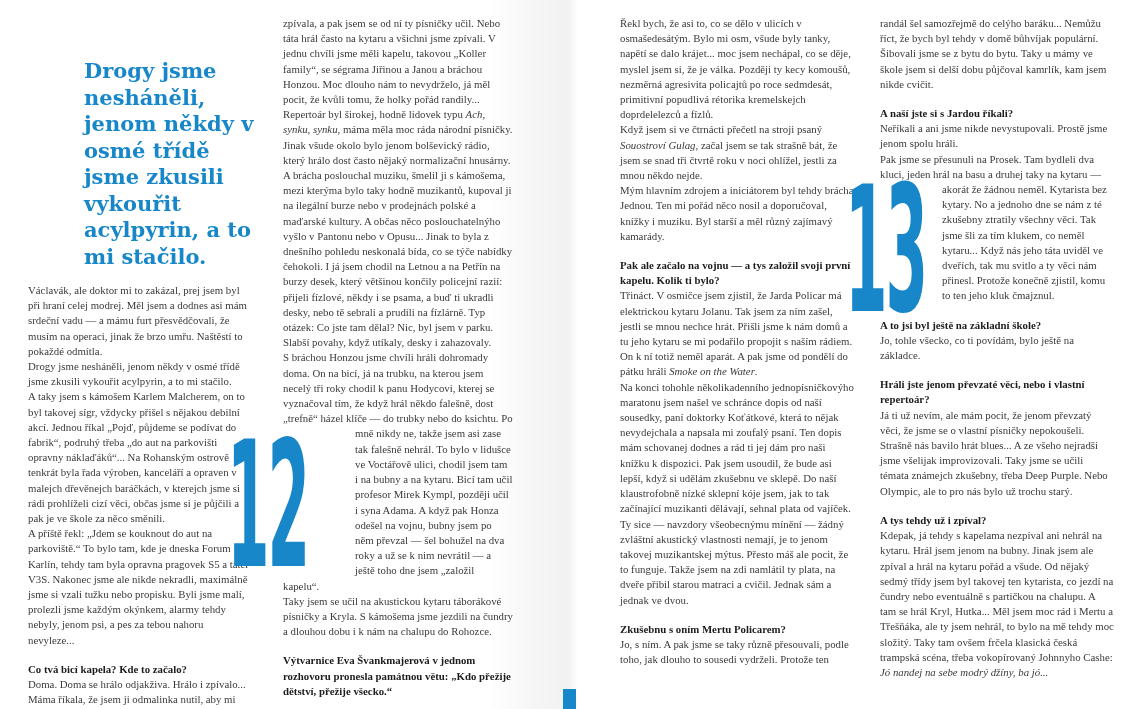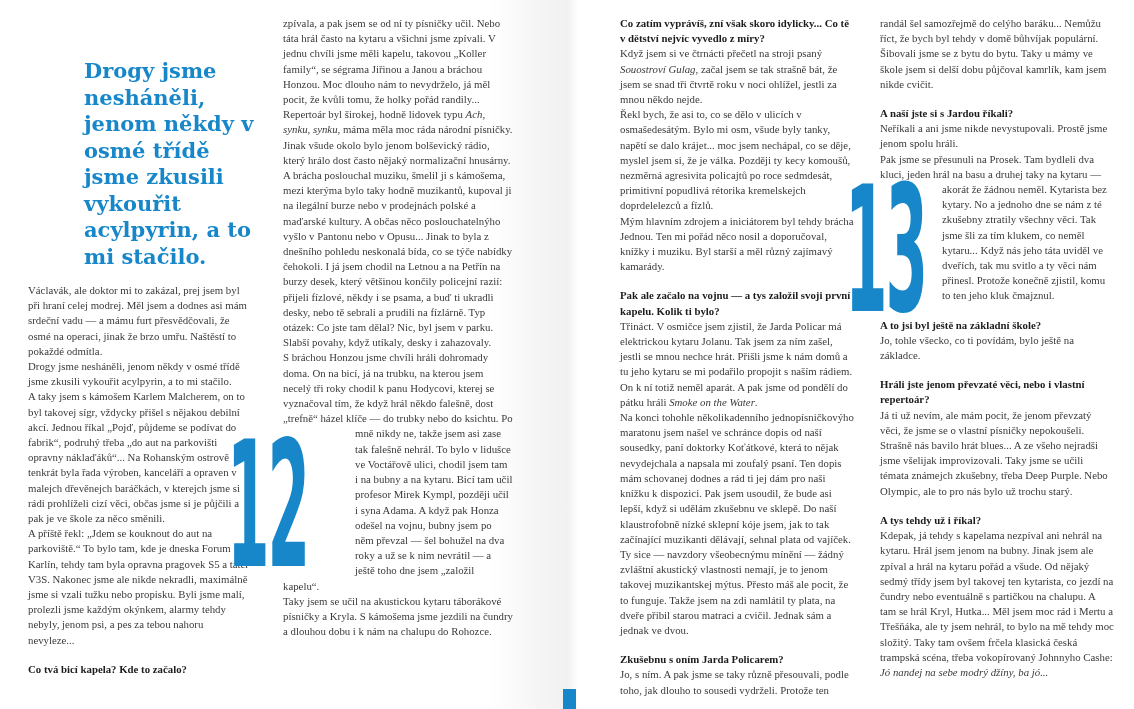--- a/index.html
+++ b/index.html
@@ -52,55 +52,56 @@
 </head>
 <body>
 
 <div class="spread">
 
   <div class="spine"></div>
 
   <div class="pullquote">Drogy jsme nesháněli, jenom někdy v osmé třídě jsme zkusili vykouřit acylpyrin, a to mi stačilo.</div>
 
   <div class="col col1">
-    <p>Václavák, ale doktor mi to zakázal, prej jsem byl při hraní celej modrej. Měl jsem a dodnes asi mám srdeční vadu — a mámu furt přesvědčovali, že osmé na operaci, jinak že brzo umřu. Naštěstí to pokaždé odmítla.</p>
+    <p>Václavák, ale doktor mi to zakázal, prej jsem byl při hraní celej modrej. Měl jsem a dodnes asi mám srdeční vadu — a mámu furt přesvědčovali, že musím na operaci, jinak že brzo umřu. Naštěstí to pokaždé odmítla.</p>
     <p>Drogy jsme nesháněli, jenom někdy v osmé třídě jsme zkusili vykouřit acylpyrin, a to mi stačilo.</p>
     <p>A taky jsem s kámošem Karlem Malcherem, on to byl takovej sígr, vždycky přišel s nějakou debilní akcí. Jednou říkal „Pojď, půjdeme se podívat do fabrik“, podruhý třeba „do aut na parkovišti opravny náklaďáků“... Na Rohanským ostrově tenkrát byla řada výroben, kanceláří a opraven v malejch dřevěnejch baráčkách, v kterejch jsme si rádi prohlíželi cizí věci, občas jsme si je půjčili a pak je ve škole za něco směnili.</p>
     <p>A příště řekl: „Jdem se kouknout do aut na parkoviště.“ To bylo tam, kde je dneska Forum Karlín, tehdy tam byla opravna pragovek S5 a tater V3S. Nakonec jsme ale nikde nekradli, maximálně jsme si vzali tužku nebo propisku. Byli jsme malí, prolezli jsme každým okýnkem, alarmy tehdy nebyly, jenom psi, a pes za tebou nahoru nevyleze...</p>
     <p class="q">Co tvá bicí kapela? Kde to začalo?</p>
+    <p>Doma. Doma se hrálo odjakživa. Hrálo i zpívalo... Máma říkala, že jsem ji odmalinka nutil, aby mi</p>
   </div>
 
   <div class="col col2">
     <p><span>zpívala, a pak jsem se od ní ty písničky učil. Nebo táta hrál často na kytaru a všichni jsme zpívali. V jednu chvíli jsme měli kapelu, takovou „Koller family“, se ségrama Jiřinou a Janou a bráchou Honzou. Moc dlouho nám to nevydrželo, já měl pocit, že kvůli tomu, že holky pořád randily... Repertoár byl širokej, hodně lidovek typu </span><span class="it">Ach, synku, synku</span><span>, máma měla moc ráda národní písničky. Jinak všude okolo bylo jenom bolševický rádio, který hrálo dost často nějaký normalizační hnusárny. A brácha poslouchal muziku, šmelil ji s kámošema, mezi kterýma bylo taky hodně muzikantů, kupoval ji na ilegální burze nebo v prodejnách polské a maďarské kultury. A občas něco poslouchatelnýho vyšlo v Pantonu nebo v Opusu... Jinak to byla z dnešního pohledu neskonalá bída, co se týče nabídky čehokoli. I já jsem chodil na Letnou a na Petřín na burzy desek, který většinou končily policejní razií: přijeli fízlové, někdy i se psama, a buď ti ukradli desky, nebo tě sebrali a prudili na fízlárně. Typ otázek: Co jste tam dělal? Nic, byl jsem v parku. Slabší povahy, když utíkaly, desky i zahazovaly.</span></p>
     <p><span>S bráchou Honzou jsme chvíli hráli dohromady doma. On na bicí, já na trubku, na kterou jsem necelý tři roky chodil k panu Hodycovi, kterej se vyznačoval tím, že když hrál někdo falešně, dost „trefně“ házel klíče — do trubky nebo do ksichtu. Po </span><span class="spacer s12"></span><span>mně nikdy ne, takže jsem asi zase tak falešně nehrál. To bylo v lidušce ve Voctářově ulici, chodil jsem tam i na bubny a na kytaru. Bicí tam učil profesor Mirek Kympl, později učil i syna Adama. A když pak Honza odešel na vojnu, bubny jsem po něm převzal — šel bohužel na dva roky a už se k nim nevrátil — a ještě toho dne jsem „založil kapelu“.</span></p>
     <p>Taky jsem se učil na akustickou kytaru táborákové písničky a Kryla. S kámošema jsme jezdili na čundry a dlouhou dobu i k nám na chalupu do Rohozce.</p>
+    <p class="q">Výtvarnice Eva Švankmajerová v jednom rozhovoru pronesla památnou větu: „Kdo přežije dětství, přežije všecko.“</p>
   </div>
 
   <div class="col col3">
-    <p class="q" style="margin-top:0">Co zatím vyprávíš, zní však skoro idylicky... Co tě v dětství nejvíc vyvedlo z míry?</p>
+    <p>Řekl bych, že asi to, co se dělo v ulicích v osmašedesátým. Bylo mi osm, všude byly tanky, napětí se dalo krájet... moc jsem nechápal, co se děje, myslel jsem si, že je válka. Později ty kecy komoušů, nezměrná agresivita policajtů po roce sedmdesát, primitivní popudlivá rétorika kremelskejch doprdelelezců a fízlů.</p>
     <p><span>Když jsem si ve čtrnácti přečetl na stroji psaný </span><span class="it">Souostroví Gulag</span><span>, začal jsem se tak strašně bát, že jsem se snad tři čtvrtě roku v noci ohlížel, jestli za mnou někdo nejde.</span></p>
-    <p>Řekl bych, že asi to, co se dělo v ulicích v osmašedesátým. Bylo mi osm, všude byly tanky, napětí se dalo krájet... moc jsem nechápal, co se děje, myslel jsem si, že je válka. Později ty kecy komoušů, nezměrná agresivita policajtů po roce sedmdesát, primitivní popudlivá rétorika kremelskejch doprdelelezců a fízlů.</p>
     <p>Mým hlavním zdrojem a iniciátorem byl tehdy brácha Jednou. Ten mi pořád něco nosil a doporučoval, knížky i muziku. Byl starší a měl různý zajímavý kamarády.</p>
     <p class="q">Pak ale začalo na vojnu — a tys založil svoji první kapelu. Kolik ti bylo?</p>
     <p><span>Třináct. V osmičce jsem zjistil, že Jarda Policar má elektrickou kytaru Jolanu. Tak jsem za ním zašel, jestli se mnou nechce hrát. Přišli jsme k nám domů a tu jeho kytaru se mi podařilo propojit s naším rádiem. On k ní totiž neměl aparát. A pak jsme od pondělí do pátku hráli </span><span class="it">Smoke on the Water</span><span>.</span></p>
     <p>Na konci tohohle několikadenního jednopísničkovýho maratonu jsem našel ve schránce dopis od naší sousedky, paní doktorky Koťátkové, která to nějak nevydejchala a napsala mi zoufalý psaní. Ten dopis mám schovanej dodnes a rád ti jej dám pro naši knížku k dispozici. Pak jsem usoudil, že bude asi lepší, když si udělám zkušebnu ve sklepě. Do naší klaustrofobně nízké sklepní kóje jsem, jak to tak začínající muzikanti dělávají, sehnal plata od vajíček. Ty sice — navzdory všeobecnýmu mínění — žádný zvláštní akustický vlastnosti nemají, je to jenom takovej muzikantskej mýtus. Přesto máš ale pocit, že to funguje. Takže jsem na zdi namlátil ty plata, na dveře přibil starou matraci a cvičil. Jednak sám a jednak ve dvou.</p>
-    <p class="q">Zkušebnu s oním Jarda Policarem?</p>
+    <p class="q">Zkušebnu s oním Mertu Policarem?</p>
     <p>Jo, s ním. A pak jsme se taky různě přesouvali, podle toho, jak dlouho to sousedi vydrželi. Protože ten</p>
   </div>
 
   <div class="col col4">
     <p>randál šel samozřejmě do celýho baráku... Nemůžu říct, že bych byl tehdy v domě bůhvíjak populární. Šibovali jsme se z bytu do bytu. Taky u mámy ve škole jsem si delší dobu půjčoval kamrlík, kam jsem nikde cvičit.</p>
     <p class="q">A naší jste si s Jardou říkali?</p>
     <p>Neříkali a ani jsme nikde nevystupovali. Prostě jsme jenom spolu hráli.</p>
     <p><span>Pak jsme se přesunuli na Prosek. Tam bydleli dva kluci, jeden hrál na basu a druhej taky na kytaru — </span><span class="spacer s13"></span><span>akorát že žádnou neměl. Kytarista bez kytary. No a jednoho dne se nám z té zkušebny ztratily všechny věci. Tak jsme šli za tím klukem, co neměl kytaru... Když nás jeho táta uviděl ve dveřích, tak mu svitlo a ty věci nám přinesl. Protože konečně zjistil, komu to ten jeho kluk čmajznul.</span></p>
     <p class="q">A to jsi byl ještě na základní škole?</p>
     <p>Jo, tohle všecko, co ti povídám, bylo ještě na základce.</p>
     <p class="q">Hráli jste jenom převzaté věci, nebo i vlastní repertoár?</p>
     <p>Já ti už nevím, ale mám pocit, že jenom převzatý věci, že jsme se o vlastní písničky nepokoušeli. Strašně nás bavilo hrát blues... A ze všeho nejradši jsme všelijak improvizovali. Taky jsme se učili témata známejch zkušebny, třeba Deep Purple. Nebo Olympic, ale to pro nás bylo už trochu starý.</p>
-    <p class="q">A tys tehdy už i říkal?</p>
+    <p class="q">A tys tehdy už i zpíval?</p>
     <p><span>Kdepak, já tehdy s kapelama nezpíval ani nehrál na kytaru. Hrál jsem jenom na bubny. Jinak jsem ale zpíval a hrál na kytaru pořád a všude. Od nějaký sedmý třídy jsem byl takovej ten kytarista, co jezdí na čundry nebo eventuálně s partičkou na chalupu. A tam se hrál Kryl, Hutka... Měl jsem moc rád i Mertu a Třešňáka, ale ty jsem nehrál, to bylo na mě tehdy moc složitý. Taky tam ovšem frčela klasická česká trampská scéna, třeba vokopírovaný Johnnyho Cashe: </span><span class="it">Jó nandej na sebe modrý džíny, ba jó...</span></p>
   </div>
 
   <div class="bignum" id="num12">12</div>
   <div class="bignum" id="num13">13</div>
 
   <div class="marker"></div>
 
 </div>
 

